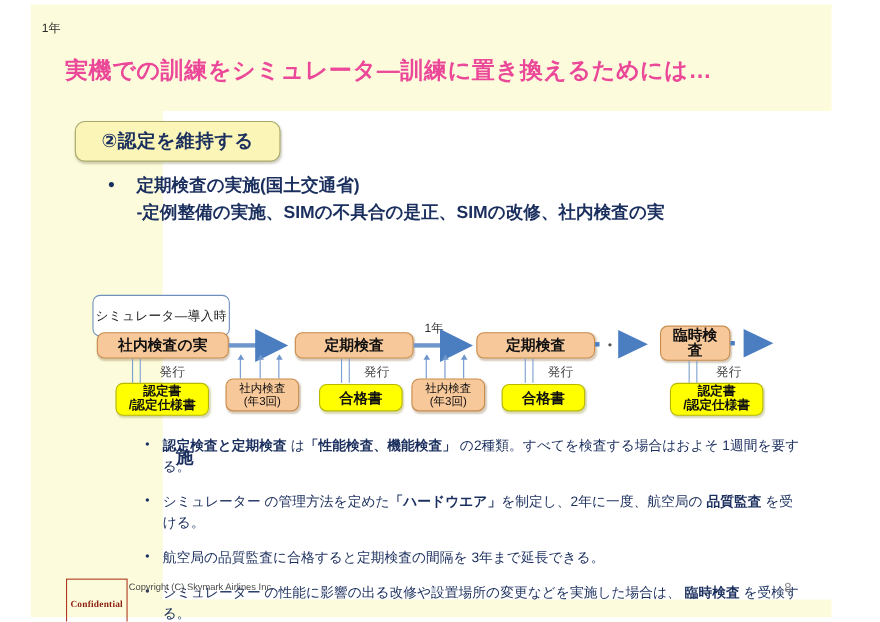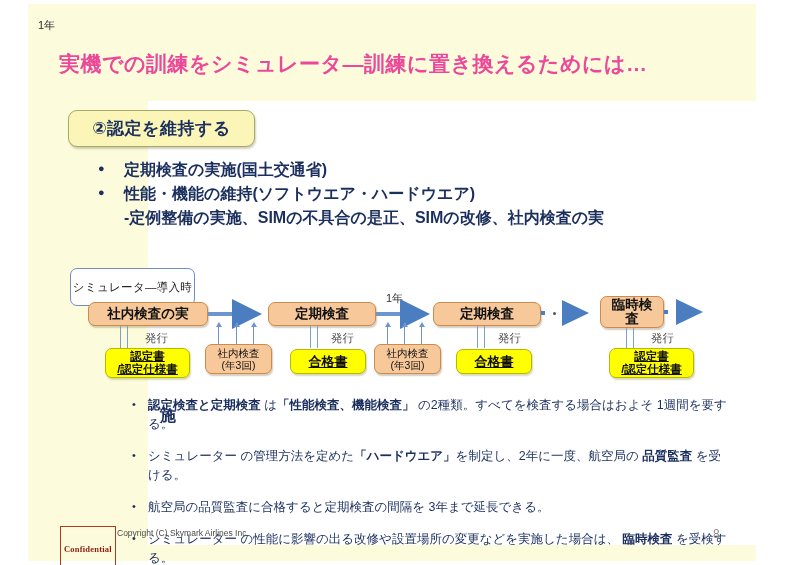--- a/index.html
+++ b/index.html
@@ -103,21 +103,20 @@
     line-height:12.5px;
     box-shadow:1px 1.5px 1.5px rgba(140,110,70,.35);
   }
   .node-yellow{
     background:#ffff00;
     border:1px solid #b8b800;
     border-radius:7px;
     font-size:11.5px;font-weight:bold;
     line-height:13px;
     box-shadow:1px 1.5px 1.5px rgba(150,150,60,.35);
-    text-decoration:underline;
   }
   .node-yellow.big{font-size:13px;}
   .issue-label{
     position:absolute;
     font-size:11.5px;color:#4a4a4a;
   }
   .yr-label{
     position:absolute;
     font-size:11px;color:#333;
   }
@@ -208,30 +207,29 @@
 <div id="corner-label">1年</div>
 
 <div id="slide-title">実機での訓練をシミュレータ―訓練に置き換えるためには…</div>
 
 <div id="section-chip">
   <span>②認定を維持する</span>
 </div>
 
 <ul class="ul-top">
   <li>定期検査の実施(国土交通省)</li>
-  <li>性能・機能の維持(ソフトウエア・ハードウエア)</li>
   <li class="sub">-定例整備の実施、SIMの不具合の是正、SIMの改修、社内検査の実</li>
 </ul>
 <div class="ul-top">
     <div class="cont">施</div>
   </div>
 
 <div id="diagram">
 
-  <div class="node node-plain" style="left:70px;top:268px;width:125px;height:38px;">
+  <div class="node node-plain" style="left:84px;top:268px;width:125px;height:38px;">
     <span>シミュレータ―導入時</span>
   </div>
 
   <div class="node node-orange" style="left:88px;top:302px;width:120px;height:24px;">
     <span>社内検査の実</span>
   </div>
   <div class="dbl-line" style="left:120px;top:326px;height:22px;"></div>
   <div class="issue-label" style="left:145px;top:331px;">発行</div>
   <div class="node node-yellow" style="left:105px;top:348px;width:85px;height:30px;flex-direction:column;">
     <span>認定書</span>

